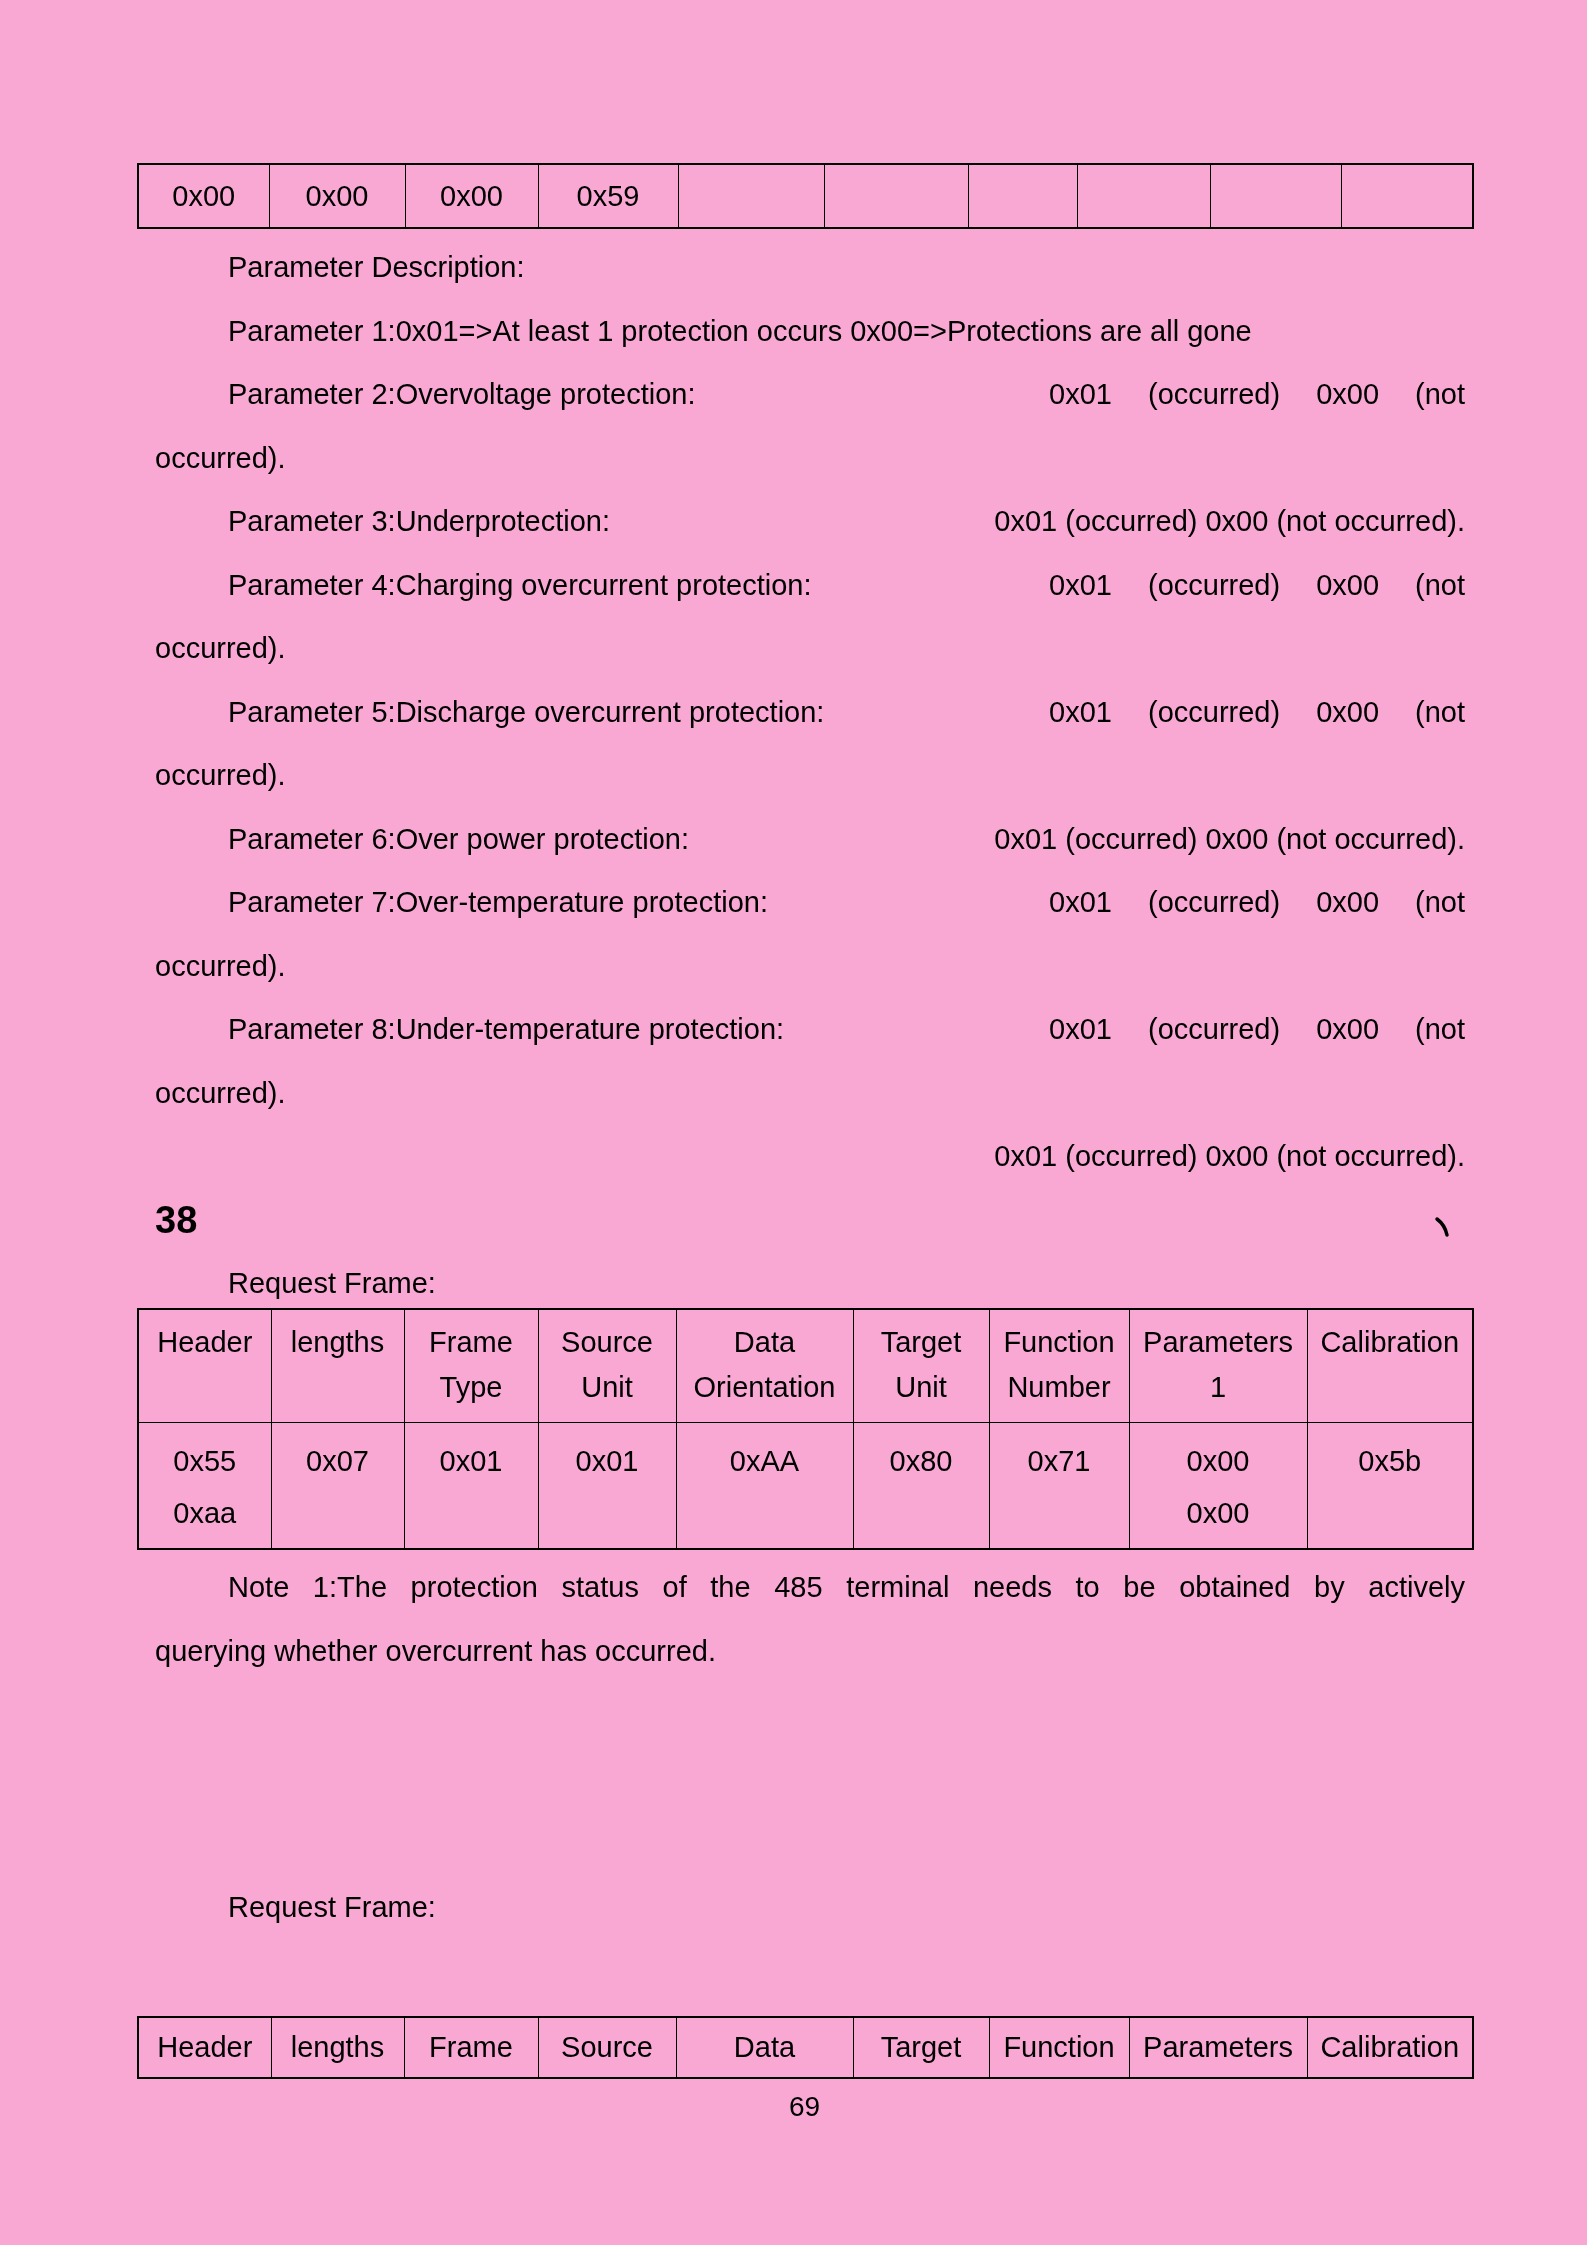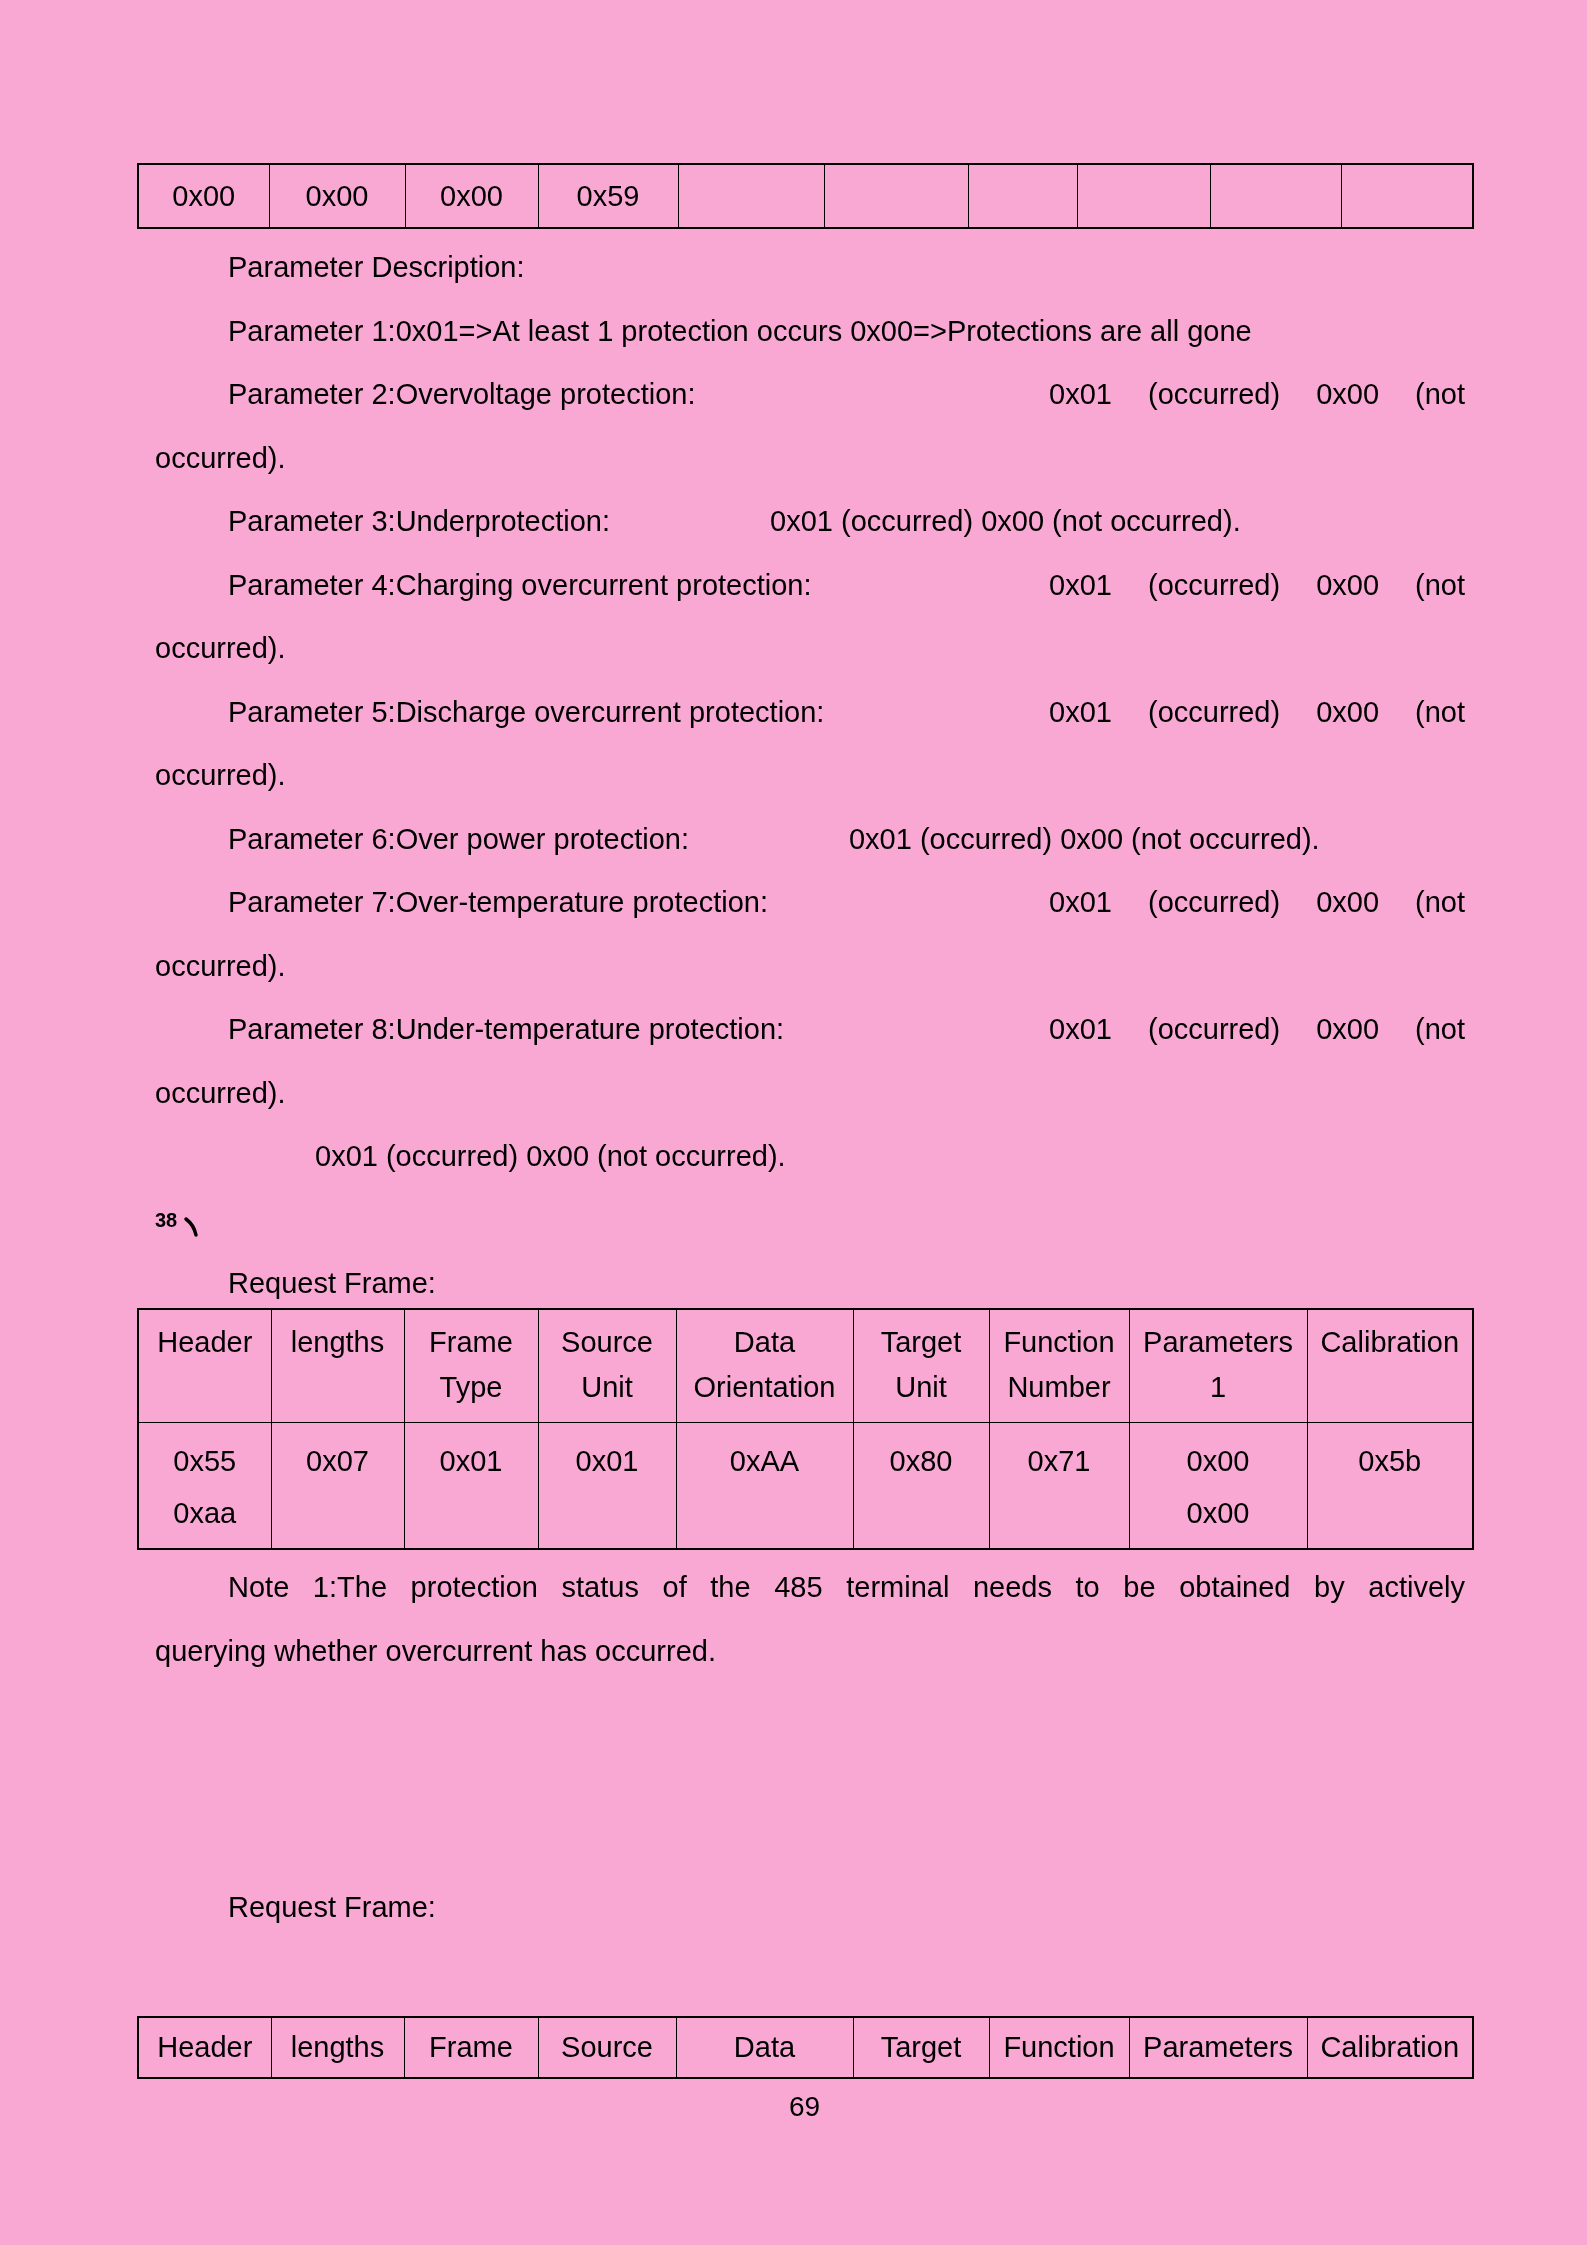--- a/index.html
+++ b/index.html
@@ -18,27 +18,27 @@
   .t38 .vr td{height:127px;vertical-align:top;padding-top:12px;line-height:52px;}
   .t39{top:2016px;}
   .t39 td{height:61px;vertical-align:middle;line-height:normal;}
   
   .block{position:absolute;left:155px;width:1310px;}
   .body-block{top:236px;}
   .after-block{top:1556px;}
   .s39-block{top:1876px;}
   .line{height:63.5px;line-height:63.5px;white-space:nowrap;}
   .ind{padding-left:73px;}
-  .fl{display:flex;align-items:center;}
+  .fl{display:flex;align-items:center;justify-content:space-between;}
   .fl .lbl{margin-left:73px;}
   .sp{flex:1 1 auto;min-width:30px;}
   .w{margin-left:36px;}
   .tab{display:inline-block;width:160px;}
   .jlast{text-indent:73px;text-align:justify;text-align-last:justify;white-space:normal;padding-left:0;}
-  .hline{font-weight:bold;font-size:20px;}
+  .hline{font-weight:bold;font-size:38px;}
   .dun{width:20px;height:28px;margin:16px 12px 0 5px;flex:0 0 auto;}
   .pagenum{position:absolute;top:2090px;left:137px;width:1335px;text-align:center;
            font-size:28px;line-height:34px;}
 </style>
 </head>
 <body>
 
 <div class="page">
 
   <table class="tbl t1">

